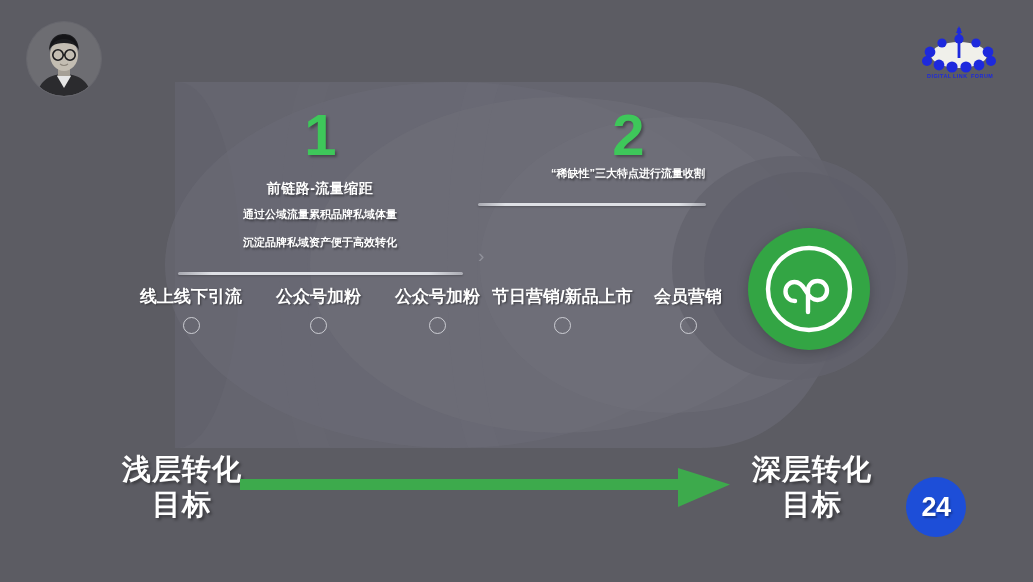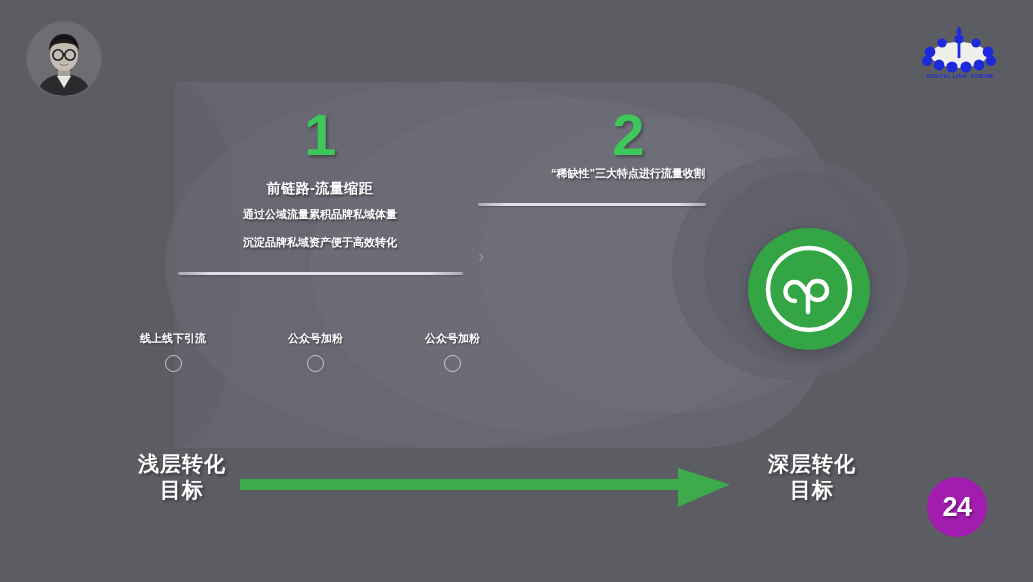--- a/index.html
+++ b/index.html
@@ -86,26 +86,25 @@
 
   
   .steps {
     position: absolute;
     display: flex;
   }
   .step {
     text-align: center;
   }
   .step-label {
-    font-size: 11px;
+    font-size: 17px;
     font-weight: 700;
     color: #ffffff;
     white-space: nowrap;
     text-shadow: 1.3px 1.3px 2px rgba(0,0,0,0.42);
-    margin-top: 46px;
   }
   .step-dot {
     width: 17px; height: 17px;
     border: 1.6px solid rgba(226,228,233,.80);
     border-radius: 50%;
     margin: 9px auto 0 auto;
     box-sizing: border-box;
   }
 
   
@@ -126,44 +125,44 @@
     border-radius: 50%;
     background: #33a544;
     box-shadow: 0 3px 12px rgba(0,0,0,0.22);
   }
   .mp-badge svg { display:block; }
 
   
   .goal {
     position: absolute;
     color: #ffffff;
-    font-size: 21px;
+    font-size: 29px;
     font-weight: 700;
     line-height: 1.22;
     text-align: center;
     letter-spacing: 1px;
     text-shadow: 2px 2px 3px rgba(0,0,0,0.40);
     font-family: Liberation Serif, serif;
   }
   .goal-left  { left: 112px; top: 452px; width: 140px; }
   .goal-right { left: 742px; top: 452px; width: 140px; }
 
   .arrow-wrap {
     position: absolute;
     left: 240px; top: 466px;
     width: 490px; height: 44px;
   }
 
   
   .page-badge {
     position: absolute;
-    left: 927px; top: 477px;
+    left: 906px; top: 477px;
     width: 60px; height: 60px;
     border-radius: 50%;
-    background: #a21caf;
+    background: #1d4ed8;
     color: #ffffff;
     font-size: 27px;
     font-weight: 700;
     display: flex;
     align-items: center;
     justify-content: center;
     letter-spacing: -0.5px;
     text-shadow: 1.5px 1.5px 2px rgba(0,0,0,0.30);
   }
 </style>
@@ -282,20 +281,30 @@
     <div class="step">
       <div class="step-label">公众号加粉</div>
       <div class="step-dot"></div>
     </div>
     <div class="step">
       <div class="step-label">公众号加粉</div>
       <div class="step-dot"></div>
     </div>
   </div>
 
+  <div class="steps" style="left:492px; top:285px; width:230px; justify-content:space-between;">
+    <div class="step">
+      <div class="step-label">节日营销/新品上市</div>
+      <div class="step-dot"></div>
+    </div>
+    <div class="step">
+      <div class="step-label">会员营销</div>
+      <div class="step-dot"></div>
+    </div>
+  </div>
 
   <div class="mp-badge">
     <svg width="122" height="122" viewBox="0 0 122 122">
       <circle cx="61" cy="61" r="41" fill="none" stroke="#ffffff" stroke-width="4.4"></circle>
       <path d="M47,73 C41,73 37.5,68.5 37.5,63.5 C37.5,58 41.5,54 46.5,54
                C52,54 55,58 57.5,62.5 C60.5,68 63.5,72 69.5,72
                C75,72 79,68 79,62.5 C79,57 75,53 69.5,53
                C64,53 60,57 60,62.5 L60,84" fill="none" stroke="#ffffff" stroke-width="4.4" stroke-linecap="round" stroke-linejoin="round"></path>
     </svg>
   </div>

